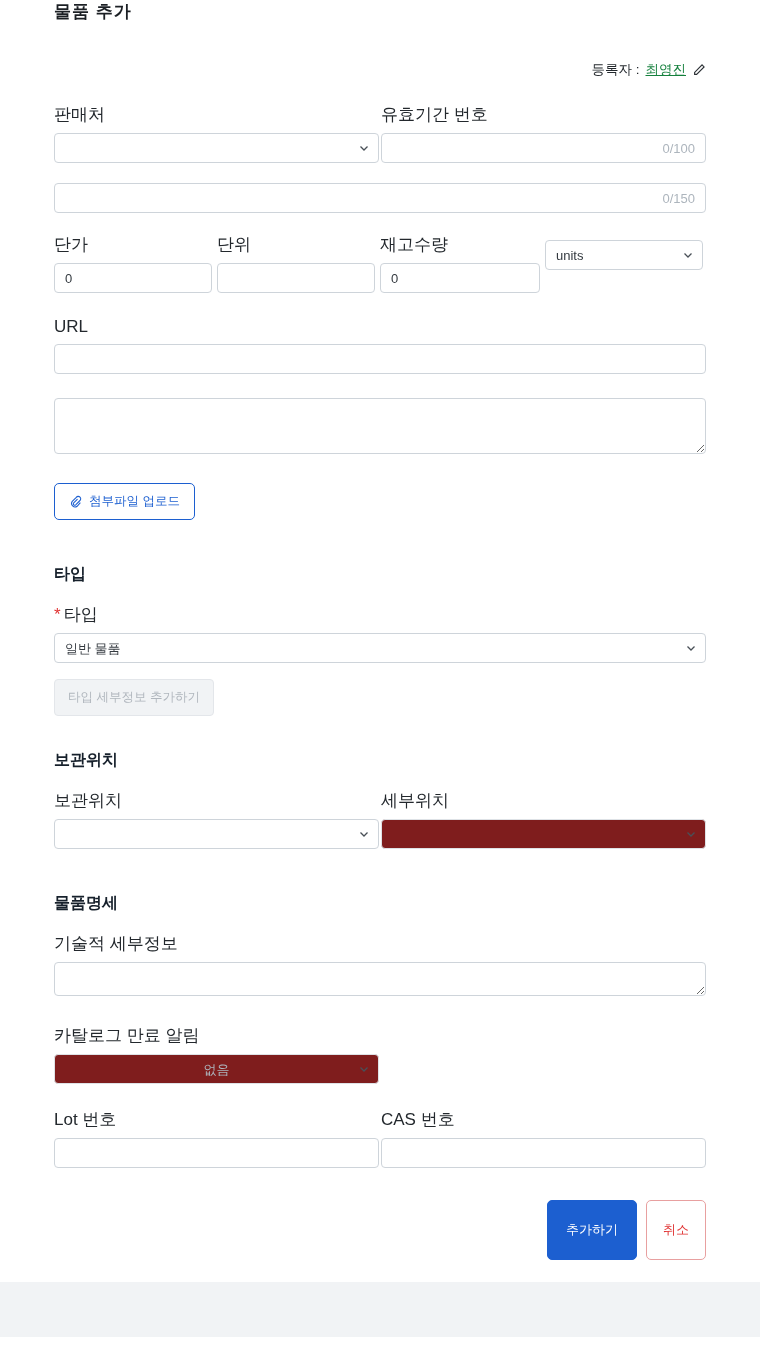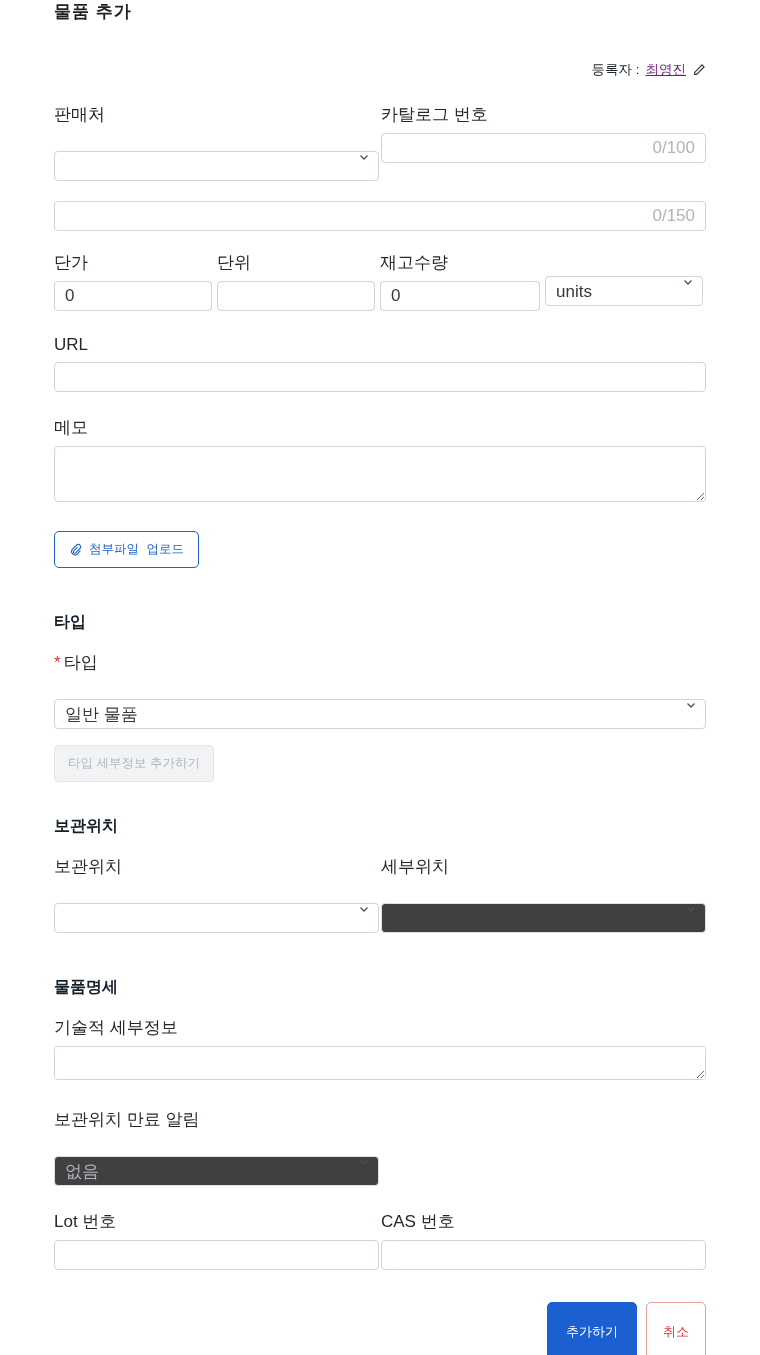--- a/index.html
+++ b/index.html
@@ -37,21 +37,21 @@
     align-items: center;
     gap: 6px;
     margin-top: 38px;
     font-size: 13.5px;
     color: #2b3035;
     padding-right: 0px;
   }
   .registrant-label { color: #23282d; }
   .registrant-name {
     text-decoration: underline;
-    color: #701a75;
+    color: #15803d;
   }
   .pencil-icon {
     display: inline-flex;
     width: 14px;
     height: 14px;
     color: #2b3035;
   }
   .pencil-icon svg { width: 14px; height: 14px; display: block; }
 
   
@@ -62,58 +62,58 @@
     display: block;
   }
   .req-star { color: #e03131; margin-right: 3px; }
 
   .input, .select, .textarea {
     width: 100%;
     height: 30px;
     border: 1px solid #ced4da;
     border-radius: 4px;
     background: #ffffff;
-    font-size: 17px;
+    font-size: 13px;
     color: #343a40;
     padding: 0 10px;
     outline: none;
     font-family: "Liberation Sans", "DejaVu Sans", sans-serif;
   }
   .input::placeholder { color: #adb5bd; }
   .input.counter-right {
     text-align: right;
     color: #adb5bd;
   }
   .input.num { text-align: left; color: #343a40; }
 
   .select-wrap {
     position: relative;
     width: 100%;
   }
   .select {
     appearance: none;
     -webkit-appearance: none;
     cursor: pointer;
-    margin-top: 18px;
   }
   .select-wrap .chev {
     position: absolute;
     right: 9px;
     top: 50%;
     transform: translateY(-50%);
     pointer-events: none;
     color: #495057;
     width: 12px;
     height: 12px;
   }
   .select-wrap .chev svg { width: 12px; height: 12px; display: block; }
   .select.disabled, .input.disabled {
-    background: #404040;
+    background: #7f1d1d;
     color: #adb5bd;
     border-color: #dee2e6;
+    text-align: center;
   }
 
   .textarea {
     height: 56px;
     padding: 7px 10px;
     resize: vertical;
     line-height: 1.4;
   }
   .textarea.short { height: 34px; }
   .mt-20 { margin-top: 20px; }
@@ -138,21 +138,21 @@
     display: inline-flex;
     align-items: center;
     gap: 7px;
     border: 1px solid #1c5fd0;
     color: #1c5fd0;
     background: #fff;
     border-radius: 5px;
     font-size: 12.5px;
     padding: 9px 14px;
     cursor: pointer;
-    font-family: Liberation Mono, monospace;
+    font-family: Liberation Sans, sans-serif;
   }
   .clip-icon { width: 13px; height: 13px; display: inline-block; }
   .clip-icon svg { width: 13px; height: 13px; display: block; }
 
   
   .section-heading {
     font-size: 16px;
     font-weight: bold;
     color: #16202b;
     margin-top: 44px;
@@ -247,21 +247,21 @@
             <option></option>
           </select>
           <span class="chev">
             <svg viewBox="0 0 12 12" fill="none" stroke="currentColor" stroke-width="1.3">
                 <path d="M2.5 4.5 6 8l3.5-3.5"></path>
               </svg>
           </span>
         </div>
       </div>
       <div>
-        <label class="field-label">카탈로그 번호</label>
+        <label class="field-label">유효기간 번호</label>
         <input class="input counter-right" placeholder="0/100" style="">
       </div>
     </div>
 
     
     <div class="mt-20">
       <input class="input counter-right" placeholder="0/150" style="">
     </div>
 
     
@@ -294,21 +294,20 @@
     </div>
 
     
     <div class="mt-24">
       <label class="field-label">URL</label>
       <input class="input" value="" style="">
     </div>
 
     
     <div class="mt-24">
-      <label class="field-label">메모</label>
       <textarea class="textarea" style=""></textarea>
     </div>
 
     <button class="upload-btn">
       <span class="clip-icon">
         <svg viewBox="0 0 16 16" fill="none" stroke="currentColor" stroke-width="1.3">
           <path d="M10.5 5 5.8 9.7a1.7 1.7 0 0 0 2.4 2.4l5-5a3 3 0 1 0-4.2-4.2l-5 5a4.3 4.3 0 0 0 6 6L14 9.5"></path>
         </svg>
       </span>
       <span>첨부파일 업로드</span>
@@ -370,21 +369,21 @@
     
     <div class="section-heading">물품명세</div>
 
     <div>
       <label class="field-label">기술적 세부정보</label>
       <textarea class="textarea short" style=""></textarea>
     </div>
 
     <div class="grid-2 mt-24">
       <div>
-        <label class="field-label">보관위치 만료 알림</label>
+        <label class="field-label">카탈로그 만료 알림</label>
         <div class="select-wrap">
           <select class="select disabled">
             <option>없음</option>
           </select>
           <span class="chev">
             <svg viewBox="0 0 12 12" fill="none" stroke="currentColor" stroke-width="1.3">
                 <path d="M2.5 4.5 6 8l3.5-3.5"></path>
               </svg>
           </span>
         </div>

